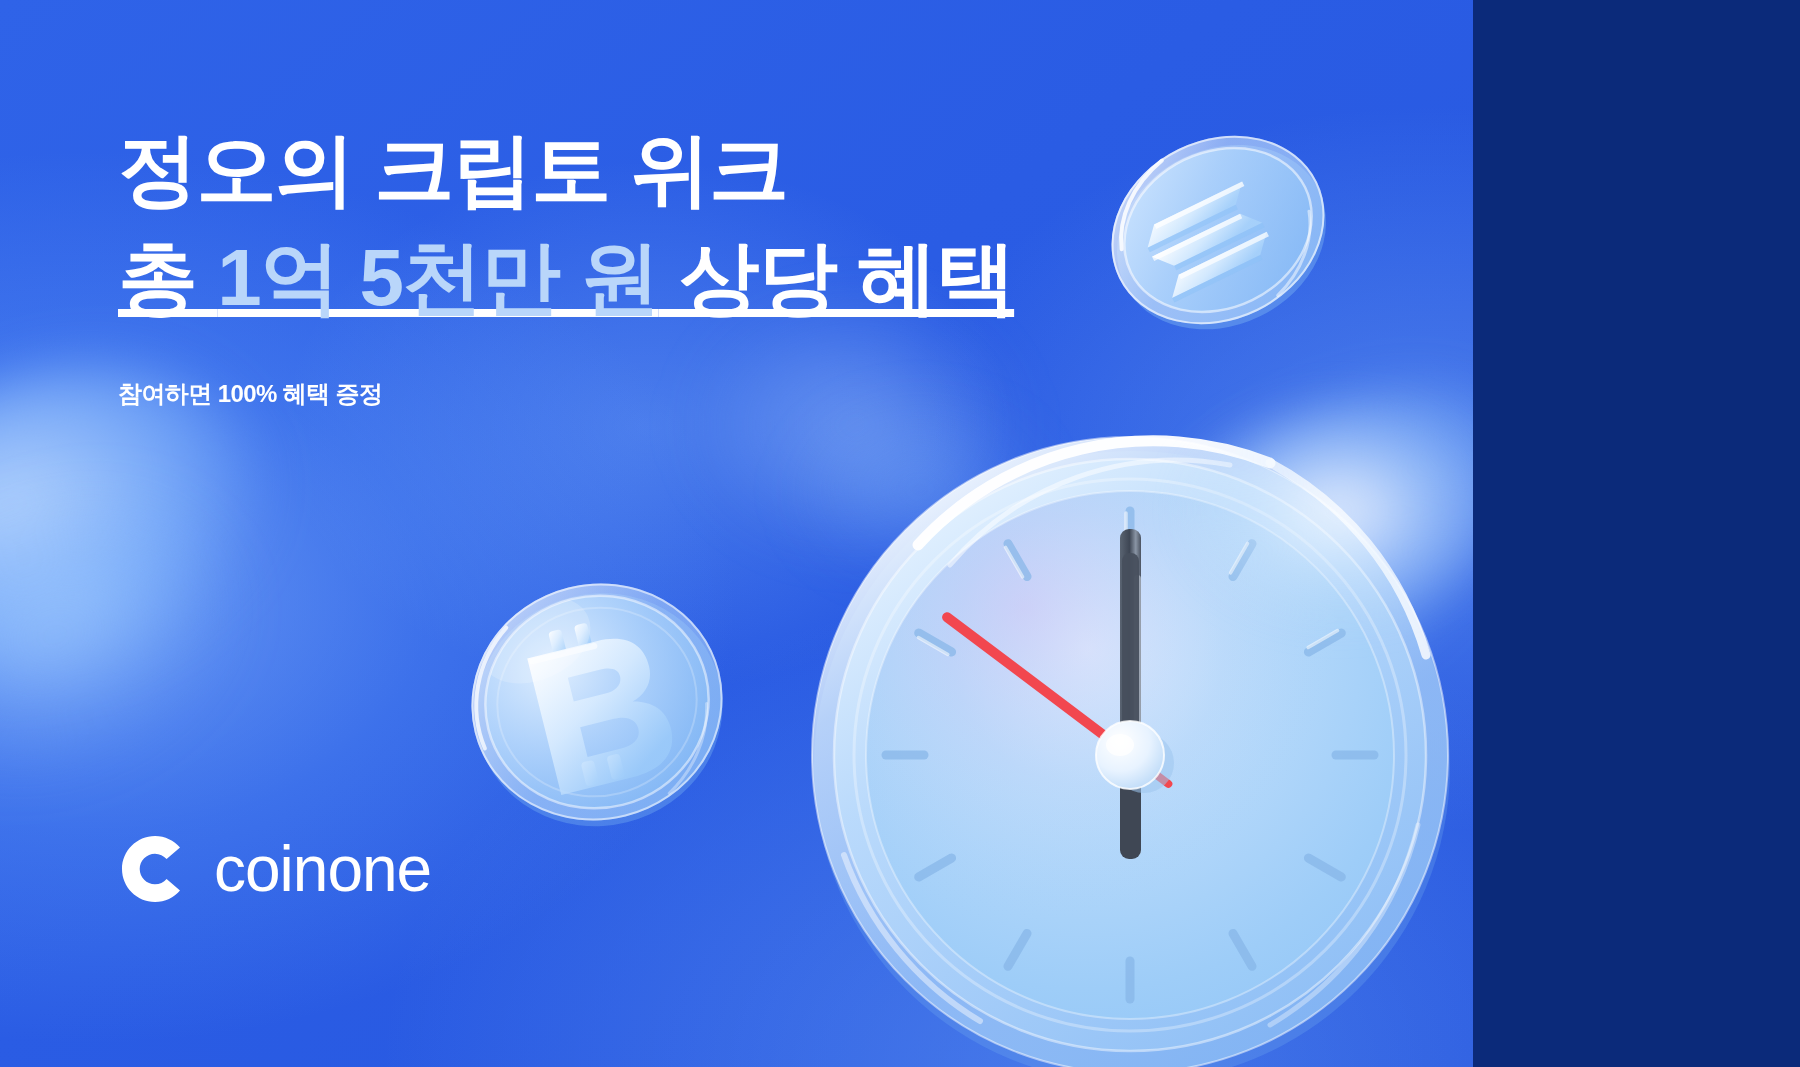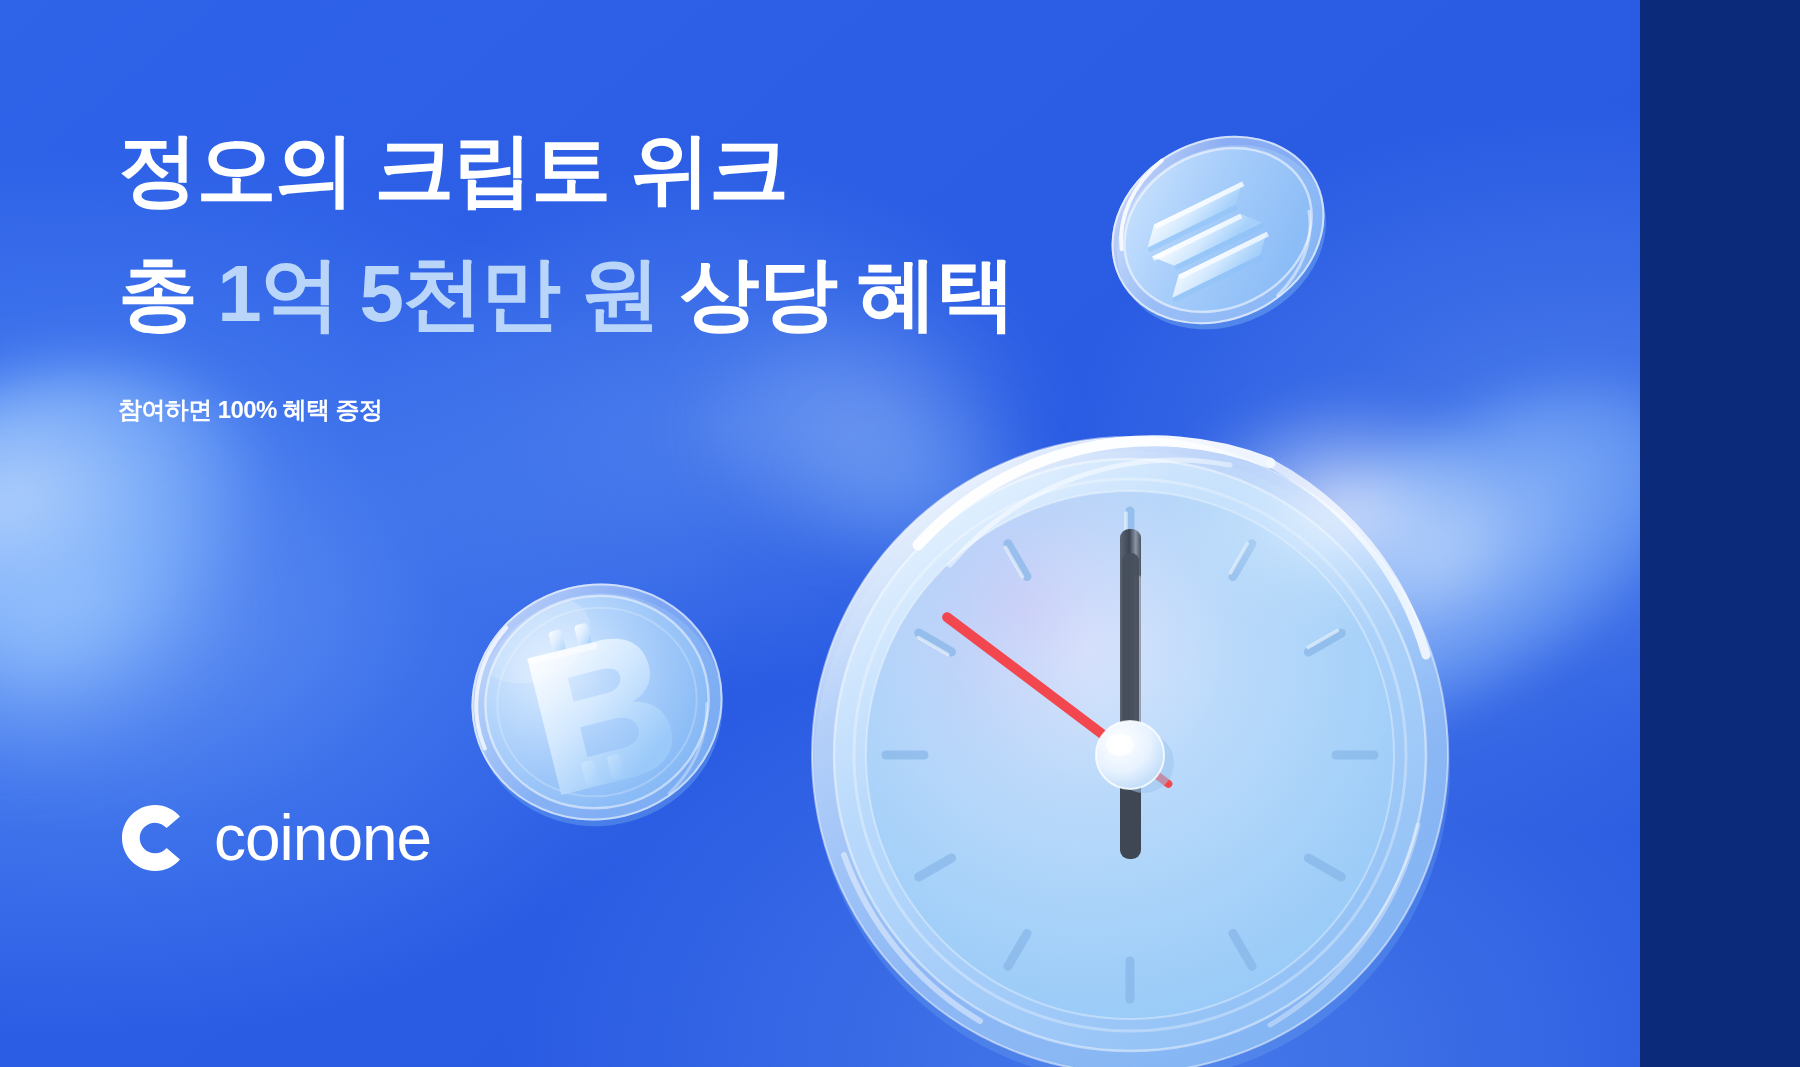--- a/index.html
+++ b/index.html
@@ -2,21 +2,21 @@
 <html><head>
 <meta charset="utf-8">
 <style>
   html, body {
     margin: 0;
     padding: 0;
     background: #0b2a7a;
   }
   #stage {
     position: relative;
-    width: 1640px;
+    width: 1473px;
     height: 1067px;
     overflow: hidden;
     font-family: "Liberation Sans", sans-serif;
     background: #2b60e6;
   }
 
   
   .bg-base {
     position: absolute;
     inset: 0;
@@ -77,36 +77,36 @@
   }
   .headline {
     font-size: 80px;
     line-height: 1.30;
     font-weight: 700;
     color: #ffffff;
     letter-spacing: -1.5px;
     white-space: nowrap;
     margin: 0;
   }
-  .hl-line2 { margin-top: 20px; }
+  .hl-line2 { margin-top: 4px; text-decoration: underline; }
   .hl-accent { color: #b9d6fa; }
   .subtitle {
     margin-top: 48px;
     font-size: 24px;
     font-weight: 700;
     color: #ffffff;
     letter-spacing: -0.6px;
     white-space: nowrap;
   }
 
   
   .logo {
     position: absolute;
     left: 118px;
-    top: 801px;
+    top: 832px;
     display: flex;
     align-items: center;
     gap: 22px;
     z-index: 40;
   }
   .logo-mark { width: 74px; height: 74px; display: block; }
   .logo-word {
     font-size: 64px;
     font-weight: 400;
     color: #ffffff;

